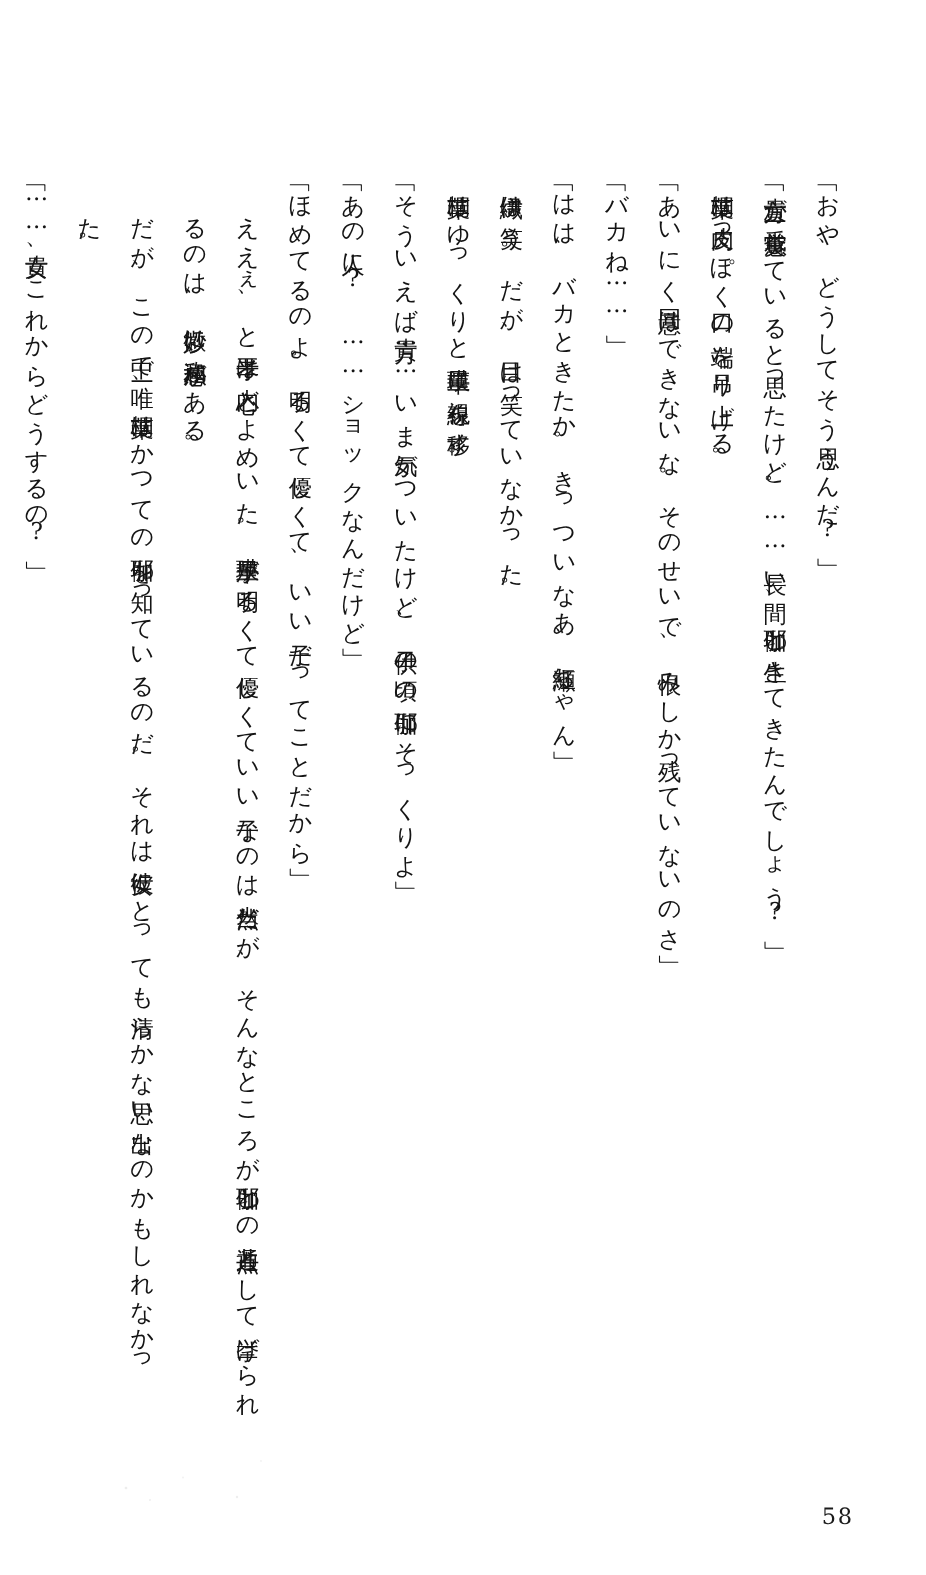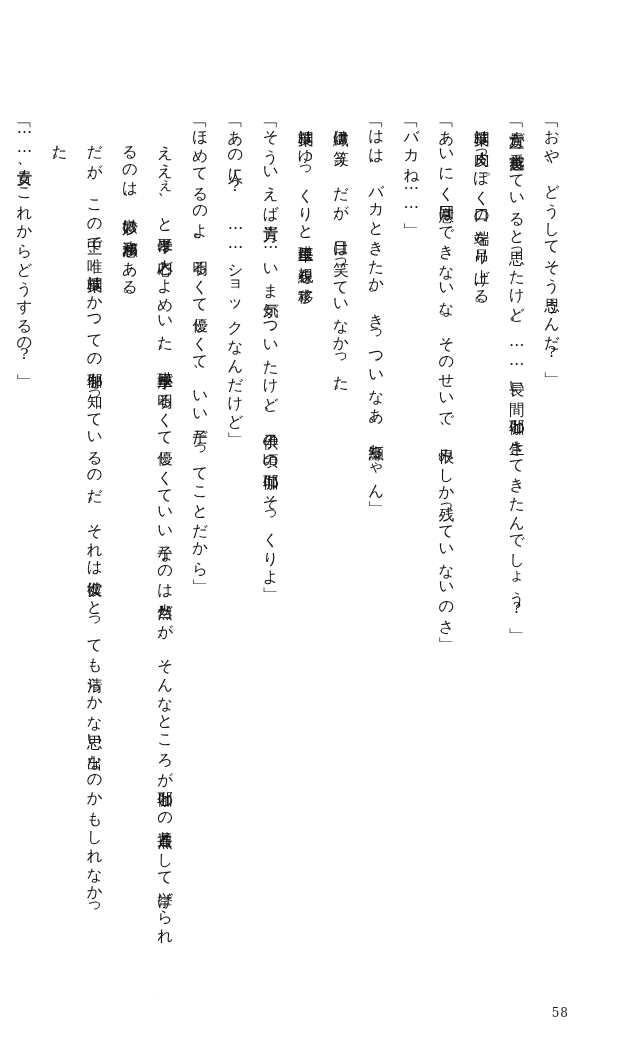--- a/index.html
+++ b/index.html
@@ -61,21 +61,21 @@
 
   
   .text-block p.indent {
     padding-top: 16px;
   }
 
   .page-number {
     position: absolute;
     right: 48px;
     bottom: 30px;
-    font-size: 12px;
+    font-size: 15px;
     font-family: "DejaVu Serif", "Liberation Serif", serif;
     color: #1a1a1a;
     letter-spacing: 1px;
   }
 </style>
 </head>
 <body>
 
 <div class="page">
 

